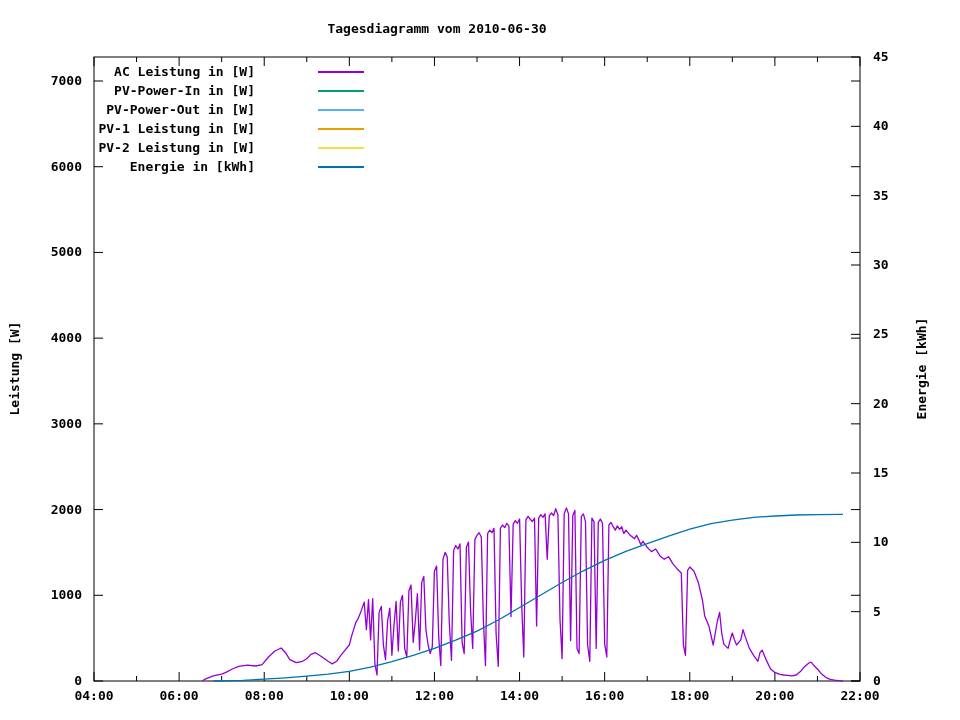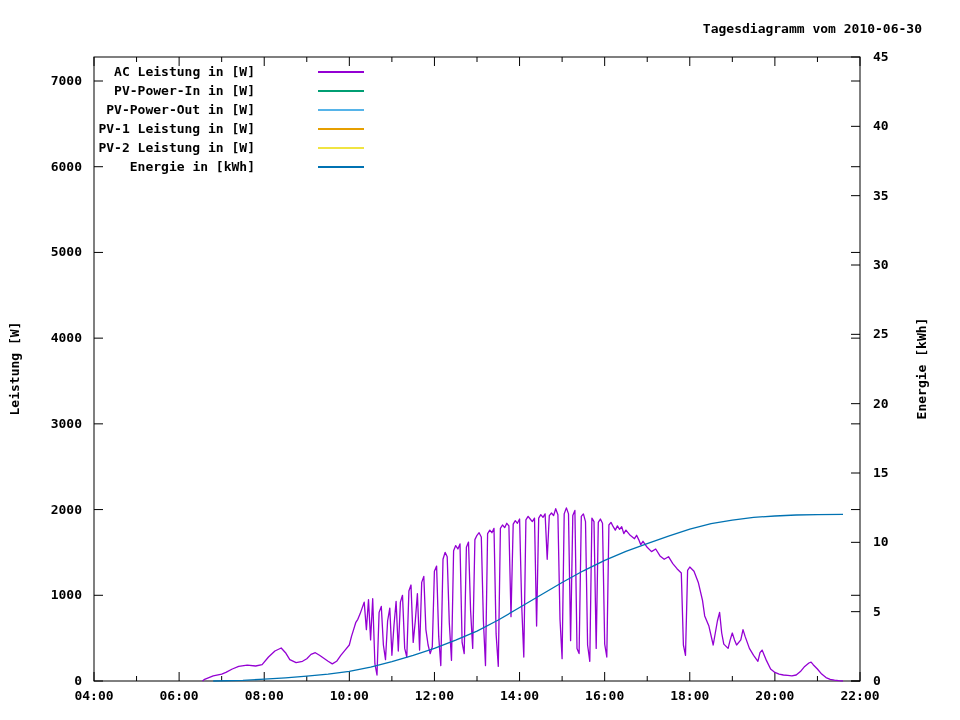--- a/index.html
+++ b/index.html
@@ -1,20 +1,20 @@
 <!DOCTYPE html>
 <html><head>
 <meta charset="utf-8">
 <style>
   html,body{margin:0;padding:0;background:#ffffff;}
   body{width:960px;height:720px;position:relative;overflow:hidden;
        font-family:"DejaVu Sans Mono","Liberation Mono",monospace;}
   .chart-canvas{position:absolute;inset:0;background:#fff;}
-  .title{position:absolute;left:0;top:21px;width:874px;text-align:right;
-         font-size:13px;font-weight:bold;color:#000;padding-left:48px;}
+  .title{position:absolute;left:0;top:21px;width:874px;text-align:center;
+         font-size:13px;font-weight:bold;color:#000;}
   .ylabel{position:absolute;font-size:13px;font-weight:bold;color:#000;
           width:240px;text-align:center;}
   .ylabel.left{left:-106px;top:361px;transform:rotate(-90deg);}
   .ylabel.right{left:801px;top:361px;transform:rotate(-90deg);}
   svg{position:absolute;left:0;top:0;}
   svg text{font-family:"DejaVu Sans Mono","Liberation Mono",monospace;
            font-weight:bold;font-size:13px;fill:#000;}
 </style>
 </head>
 <body>

